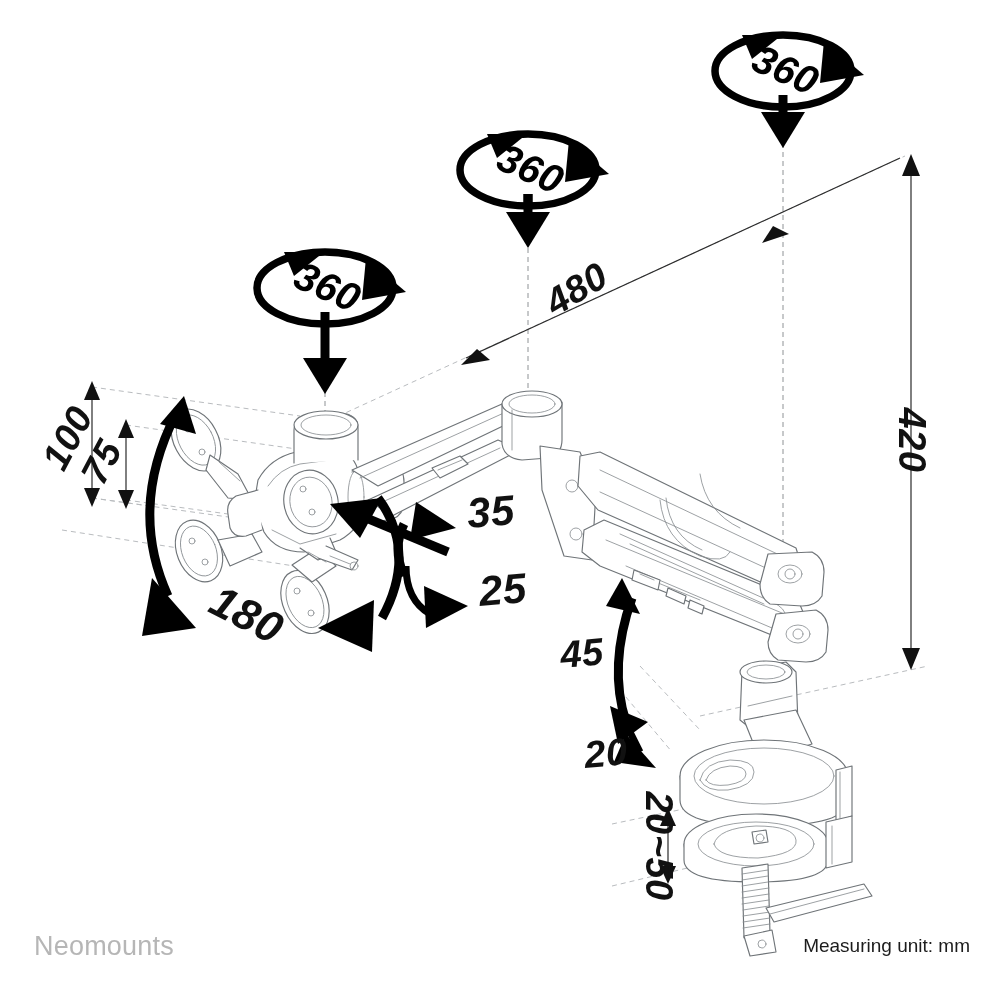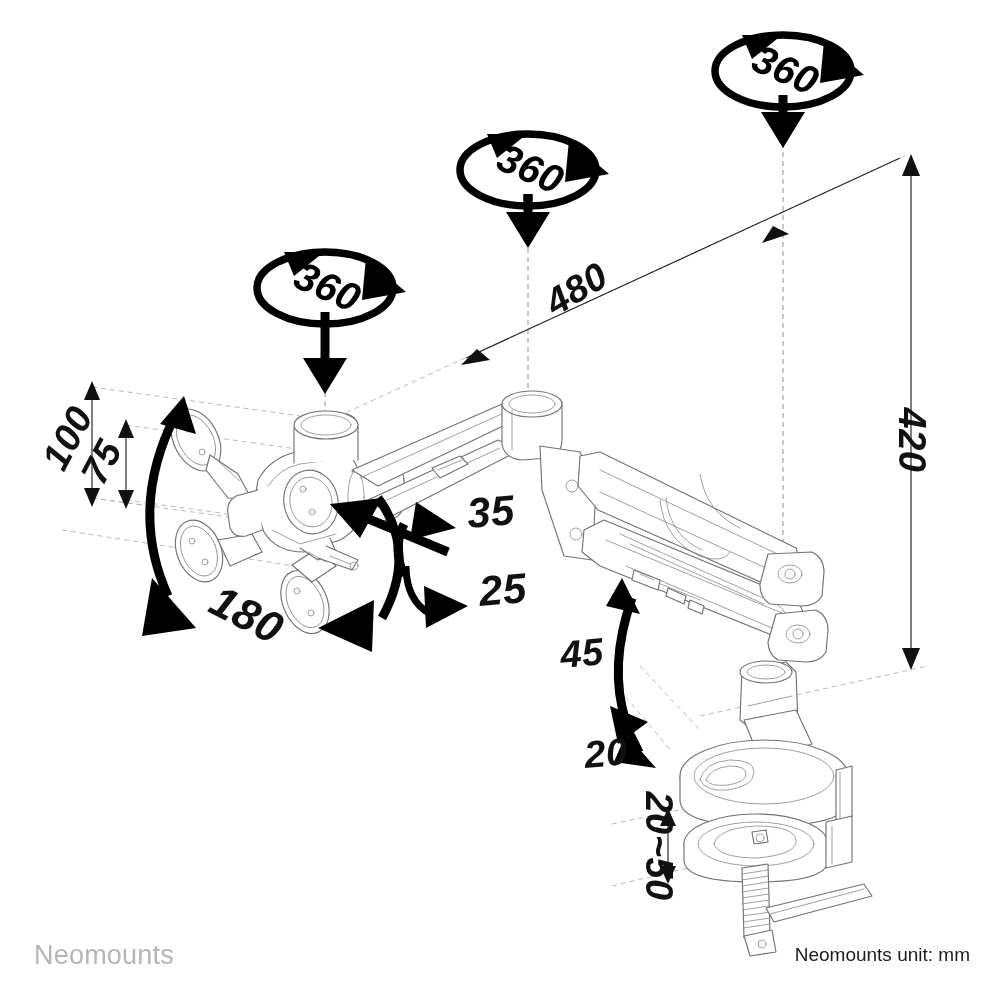--- a/index.html
+++ b/index.html
@@ -93,21 +93,21 @@
     fill: #000000;
     font-family: "Liberation Sans", sans-serif;
     font-weight: 700;
     font-style: italic;
     font-size: 40px;
   }
   .footer {
     position: absolute;
     left: 0;
     right: 0;
-    bottom: 7px;
+    bottom: 16px;
     height: 72px;
     display: flex;
     align-items: center;
     justify-content: space-between;
     padding: 0 34px 12px 34px;
     box-sizing: border-box;
     pointer-events: none;
   }
   .brand {
     font-family: "Liberation Sans", sans-serif;
@@ -435,15 +435,15 @@
 
       <text class="dim-text" x="583" y="666" text-anchor="middle" transform="rotate(-5 583 666)" style="font-size:38px">45</text>
 
       <text class="dim-text" x="607" y="766" text-anchor="middle" transform="rotate(-5 607 766)" style="font-size:38px">20</text>
     </g>
 
   </svg>
 
   <div class="footer">
     <div class="brand">Neomounts</div>
-    <div class="unit-note">Neomounts unit: mm</div>
+    <div class="unit-note">Measuring unit: mm</div>
   </div>
 </div>
 
 </body></html>

